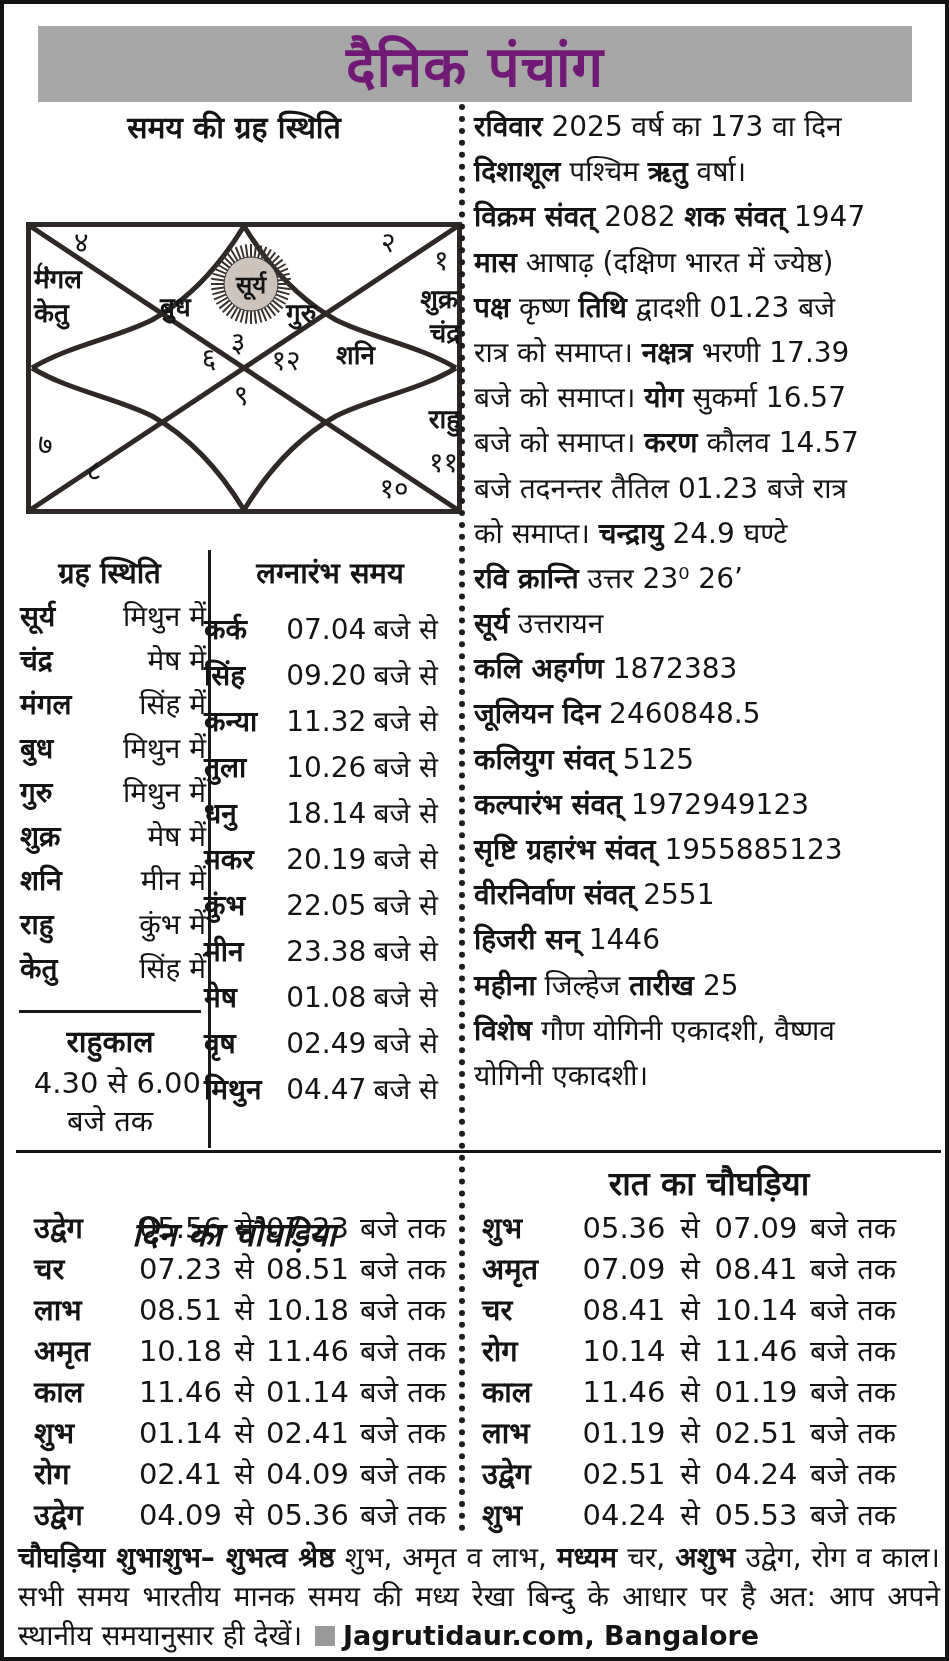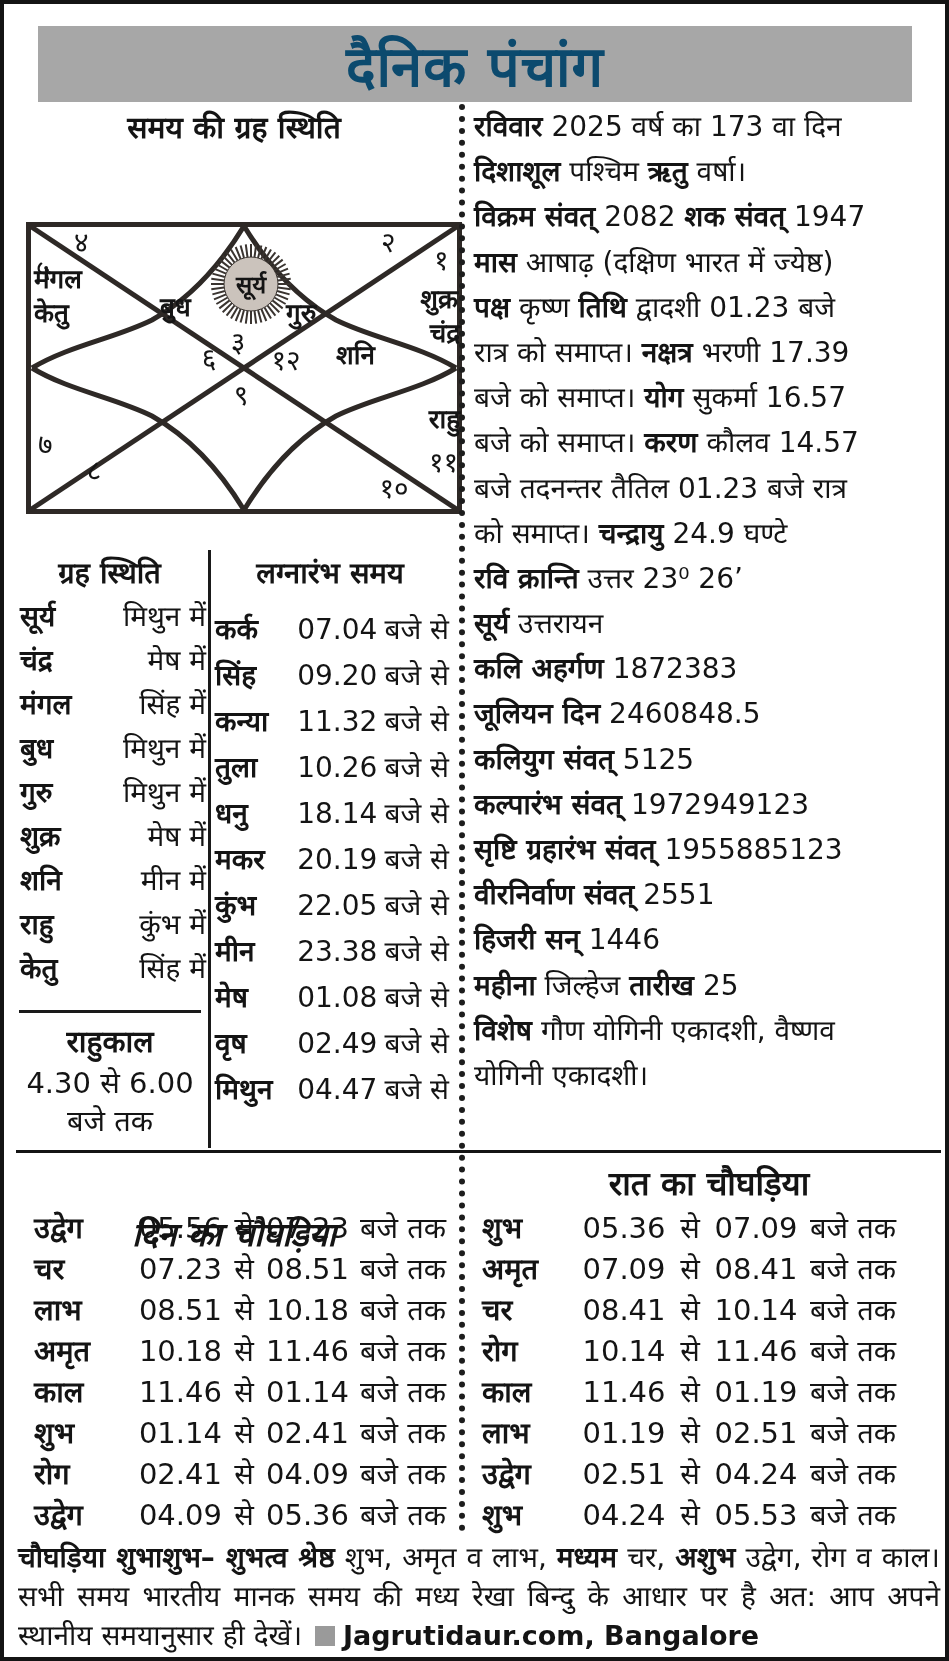--- a/index.html
+++ b/index.html
@@ -54,21 +54,21 @@
   .footer{left:14px;top:1534px;width:922px;font-size:28px;line-height:39px;text-align:justify;}
   .sq{display:inline-block;width:20px;height:20px;background:#9a9a9a;margin:0 8px 0 4px;vertical-align:-1px;}
   .src{font-weight:bold;font-size:27px;}
 </style>
 </head>
 <body>
 
 <div class="page">
 
   <div class="abs headerbar" style="background: rgb(167, 167, 167);">
-    <div class="t" style="color: #0c4a6e;">दैनिक पंचांग</div>
+    <div class="t" style="color: #701a75;">दैनिक पंचांग</div>
   </div>
 
   <div class="abs subtitle">
     <div>समय की ग्रह स्थिति</div>
   </div>
 
   <div class="abs chart">
     <svg width="436" height="292" viewBox="0 0 436 292">
       <rect x="2.5" y="2.5" width="431" height="287" fill="none" stroke="#2e2926" stroke-width="5"></rect>
       <path d="M 4 4 L 432 288" fill="none" stroke="#2e2926" stroke-width="5"></path>
@@ -192,21 +192,21 @@
       </div>
       <div class="grow">
         <span class="pname">केतु</span>
         <span class="ppos">सिंह में</span>
       </div>
     </div>
 
   <div class="abs vline" style="left:204px;top:546px;height:598px;"></div>
 
   <div class="abs colhead" style="left:210px;top:548px;width:232px;">लग्नारंभ समय</div>
-  <div class="abs" style="left:211px;top:590px;width:234px;">
+  <div class="abs" style="left:200px;top:590px;width:234px;">
       <div class="lrow">
         <span class="lsign">कर्क</span>
         <span class="ltime">07.04</span>
         <span class="lsuf">बजे से</span>
       </div>
       <div class="lrow">
         <span class="lsign">सिंह</span>
         <span class="ltime">09.20</span>
         <span class="lsuf">बजे से</span>
       </div>
@@ -252,21 +252,21 @@
       </div>
       <div class="lrow">
         <span class="lsign">मिथुन</span>
         <span class="ltime">04.47</span>
         <span class="lsuf">बजे से</span>
       </div>
     </div>
 
   <div class="abs rahuline" style="left:15px;top:1006px;"></div>
   <div class="abs rahut" style="left:15px;top:1016px;">राहुकाल</div>
-  <div class="abs rahuv" style="left:15px;top:1058px;">4.30 से 6.00</div>
+  <div class="abs rahuv" style="left:15px;top:1058px;text-align:right;">4.30 से 6.00</div>
   <div class="abs rahuv" style="left:15px;top:1096px;">बजे तक</div>
 
   <div class="abs rightcol">
       <div class="rline"><span class="b">रविवार</span><span> 2025 वर्ष का 173 वा दिन</span></div>
       <div class="rline"><span class="b">दिशाशूल</span><span> पश्चिम </span><span class="b">ऋतु</span><span> वर्षा।</span></div>
       <div class="rline"><span class="b">विक्रम संवत्</span><span> 2082 </span><span class="b">शक संवत्</span><span> 1947</span></div>
       <div class="rline"><span class="b">मास</span><span> आषाढ़ (दक्षिण भारत में ज्येष्ठ)</span></div>
       <div class="rline"><span class="b">पक्ष</span><span> कृष्ण </span><span class="b">तिथि</span><span> द्वादशी 01.23 बजे</span></div>
       <div class="rline"><span>रात्र को समाप्त। </span><span class="b">नक्षत्र</span><span> भरणी 17.39</span></div>
       <div class="rline"><span>बजे को समाप्त। </span><span class="b">योग</span><span> सुकर्मा 16.57</span></div>

